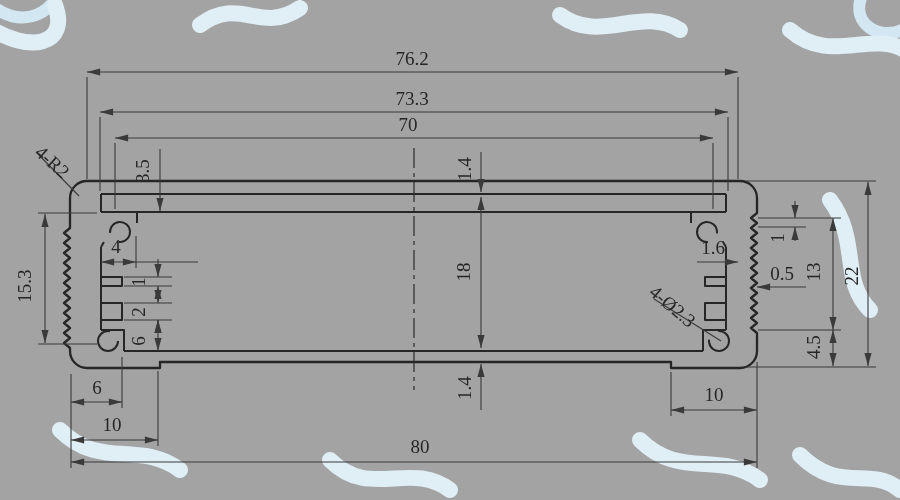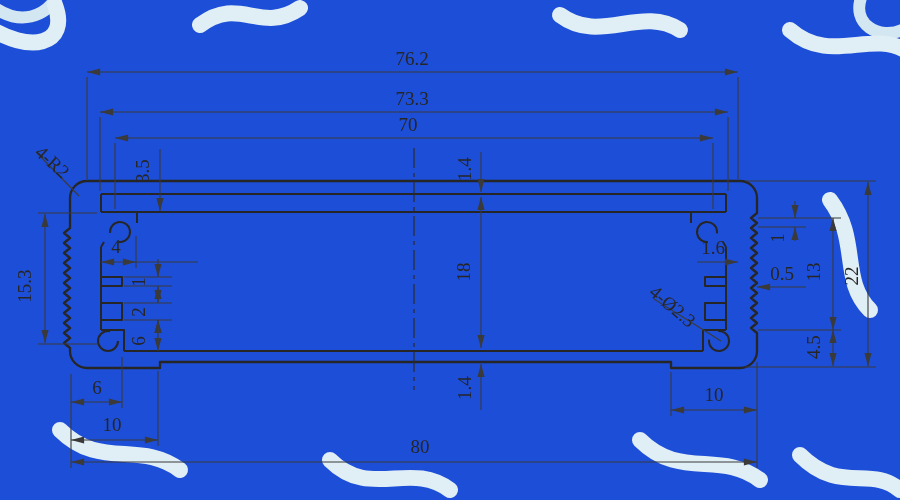--- a/index.html
+++ b/index.html
@@ -1,16 +1,16 @@
 <!DOCTYPE html>
 <html><head>
 <meta charset="utf-8">
 <style>
   html,body{margin:0;padding:0;background:#fff;}
-  #stage{position:relative;width:900px;height:500px;background:#1d4ed8;overflow:hidden;
+  #stage{position:relative;width:900px;height:500px;background:#a3a3a3;overflow:hidden;
          font-family:"Liberation Serif", serif;}
   svg{display:block}
   .wm{stroke:#e0eef6;stroke-width:16;fill:none;stroke-linecap:round;}
   .wm2{stroke:#d3e7f2;stroke-width:12;fill:none;stroke-linecap:round;}
   .prof{stroke:#262626;stroke-width:2.3;fill:none;stroke-linejoin:round;}
   .inner{stroke:#262626;stroke-width:2;fill:none;stroke-linejoin:round;}
   .dim{stroke:#3a3a3a;stroke-width:1.1;fill:none;}
   .cl{stroke:#2b2b2b;stroke-width:1.2;fill:none;stroke-dasharray:20 5 4 5;}
   text{fill:#262626;font-size:19px;}
   .arr{fill:#3a3a3a;}

